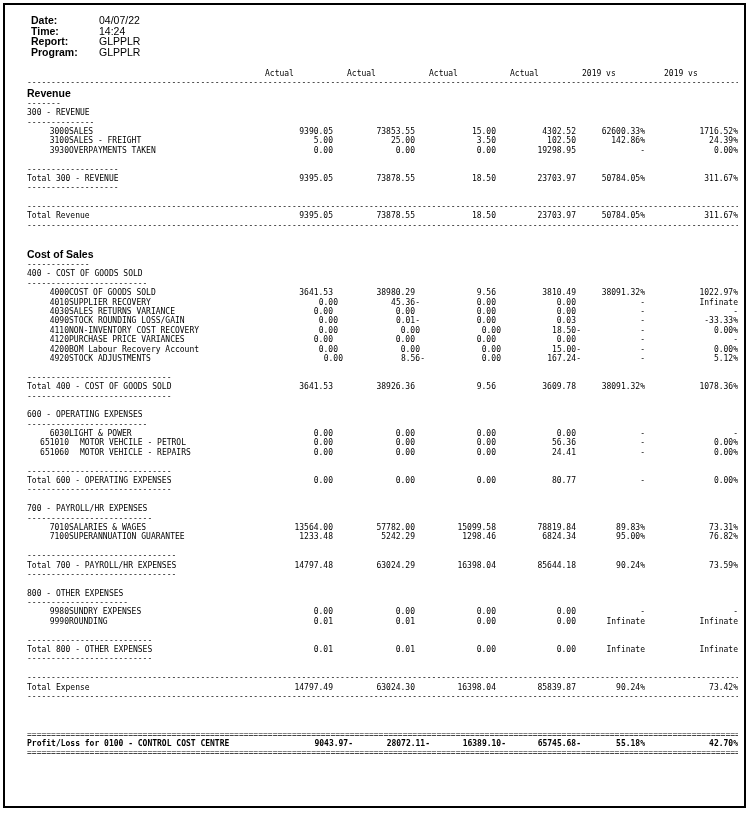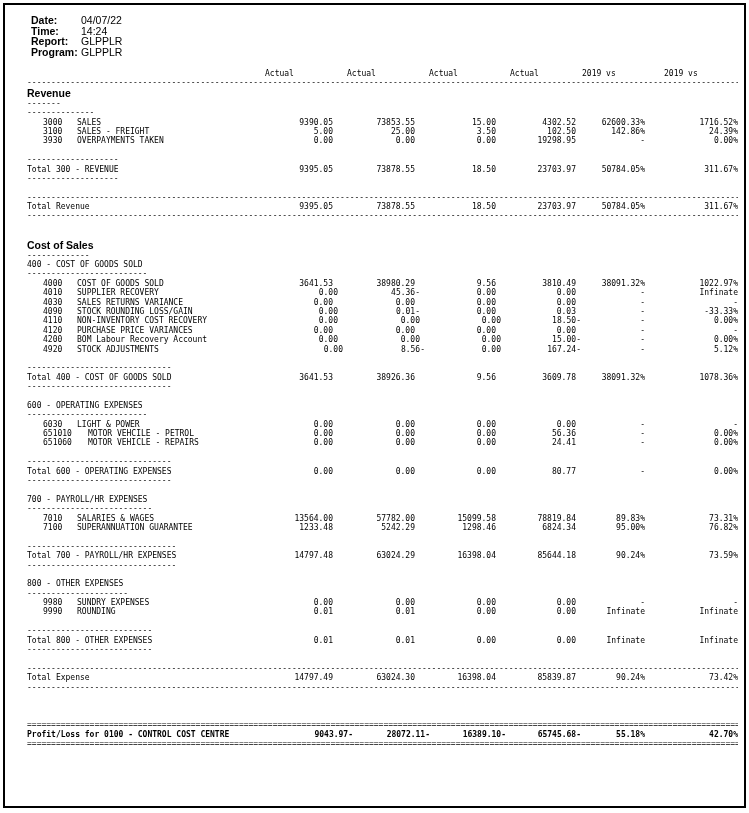--- a/index.html
+++ b/index.html
@@ -4,36 +4,36 @@
 <style>
   html,body{margin:0;padding:0;background:#fff;width:749px;height:813px;overflow:hidden;}
   .page{
     margin:3px;height:801px;border:2px solid #000;background:#fff;color:#000;
     font-family:"DejaVu Sans Mono",monospace;position:relative;box-sizing:content-box;
   }
   
   .hdr{display:flex;padding:10px 26px 0 26px;font-family:"Liberation Sans",sans-serif;}
   .meta{width:185px;font-size:10.5px;line-height:10.5px;}
   .meta-row{display:flex;}
-  .ml{width:50px;font-weight:bold;}
+  .ml{width:68px;font-weight:bold;}
   .mv{flex:1;}
   .titles{flex:1;text-align:center;}
   .company{font-size:17px;font-weight:bold;line-height:18px;margin-top:2px;}
   .rpt{font-size:13px;font-weight:bold;margin-top:9px;}
   .period{font-size:10px;line-height:11px;margin-top:7px;}
   .cc{font-size:10px;line-height:11px;margin-top:1px;}
   .pageno{width:105px;font-size:10.5px;padding-top:2px;display:flex;}
   .pageno .pl{font-weight:bold;}
   .pageno .pv{margin-left:30px;}
   
   .report{margin-top:12px;font-size:8px;}
   .row{display:flex;align-items:baseline;padding-left:22px;padding-right:6px;
        line-height:9.4px;height:9.4px;white-space:nowrap;}
   .nm{flex:1;min-width:0;overflow:hidden;}
-  .code{flex:none;width:34px;margin-left:16px;}
+  .code{flex:none;width:34px;margin-left:8px;text-align:right;}
   .aname{flex:1;min-width:0;overflow:hidden;}
   .aname.ind{padding-left:11px;}
   .c{flex:none;text-align:right;overflow:visible;}
   .c0{width:68px;}
   .c1{width:68px;margin-left:14px;}
   .c2{width:67px;margin-left:14px;}
   .c3{width:66px;margin-left:14px;}
   .c4{width:63px;margin-left:6px;}
   .c5{width:74px;margin-left:19px;}
   .hl{text-align:left;}
@@ -84,20 +84,23 @@
       <span class="full">--------------------------------------------------------------------------------------------------------------------------------------------------------------------------------------------------------</span>
     </div>
     <div id="report-body">
         <div class="row sec-top">
           <span class="nm"><span class="section-title">Revenue</span></span>
         </div>
         <div class="row">
           <span class="nm">-------</span>
         </div>
         <div class="row">
+          <span class="nm">300 - REVENUE</span>
+        </div>
+        <div class="row">
           <span class="nm">--------------</span>
         </div>
         <div class="row">
           <span class="code">3000</span>
           <span class="aname">SALES</span>
           <span class="c c0">9390.05</span>
           <span class="c c1">73853.55</span>
           <span class="c c2">15.00</span>
           <span class="c c3">4302.52</span>
           <span class="c c4">62600.33%</span>

